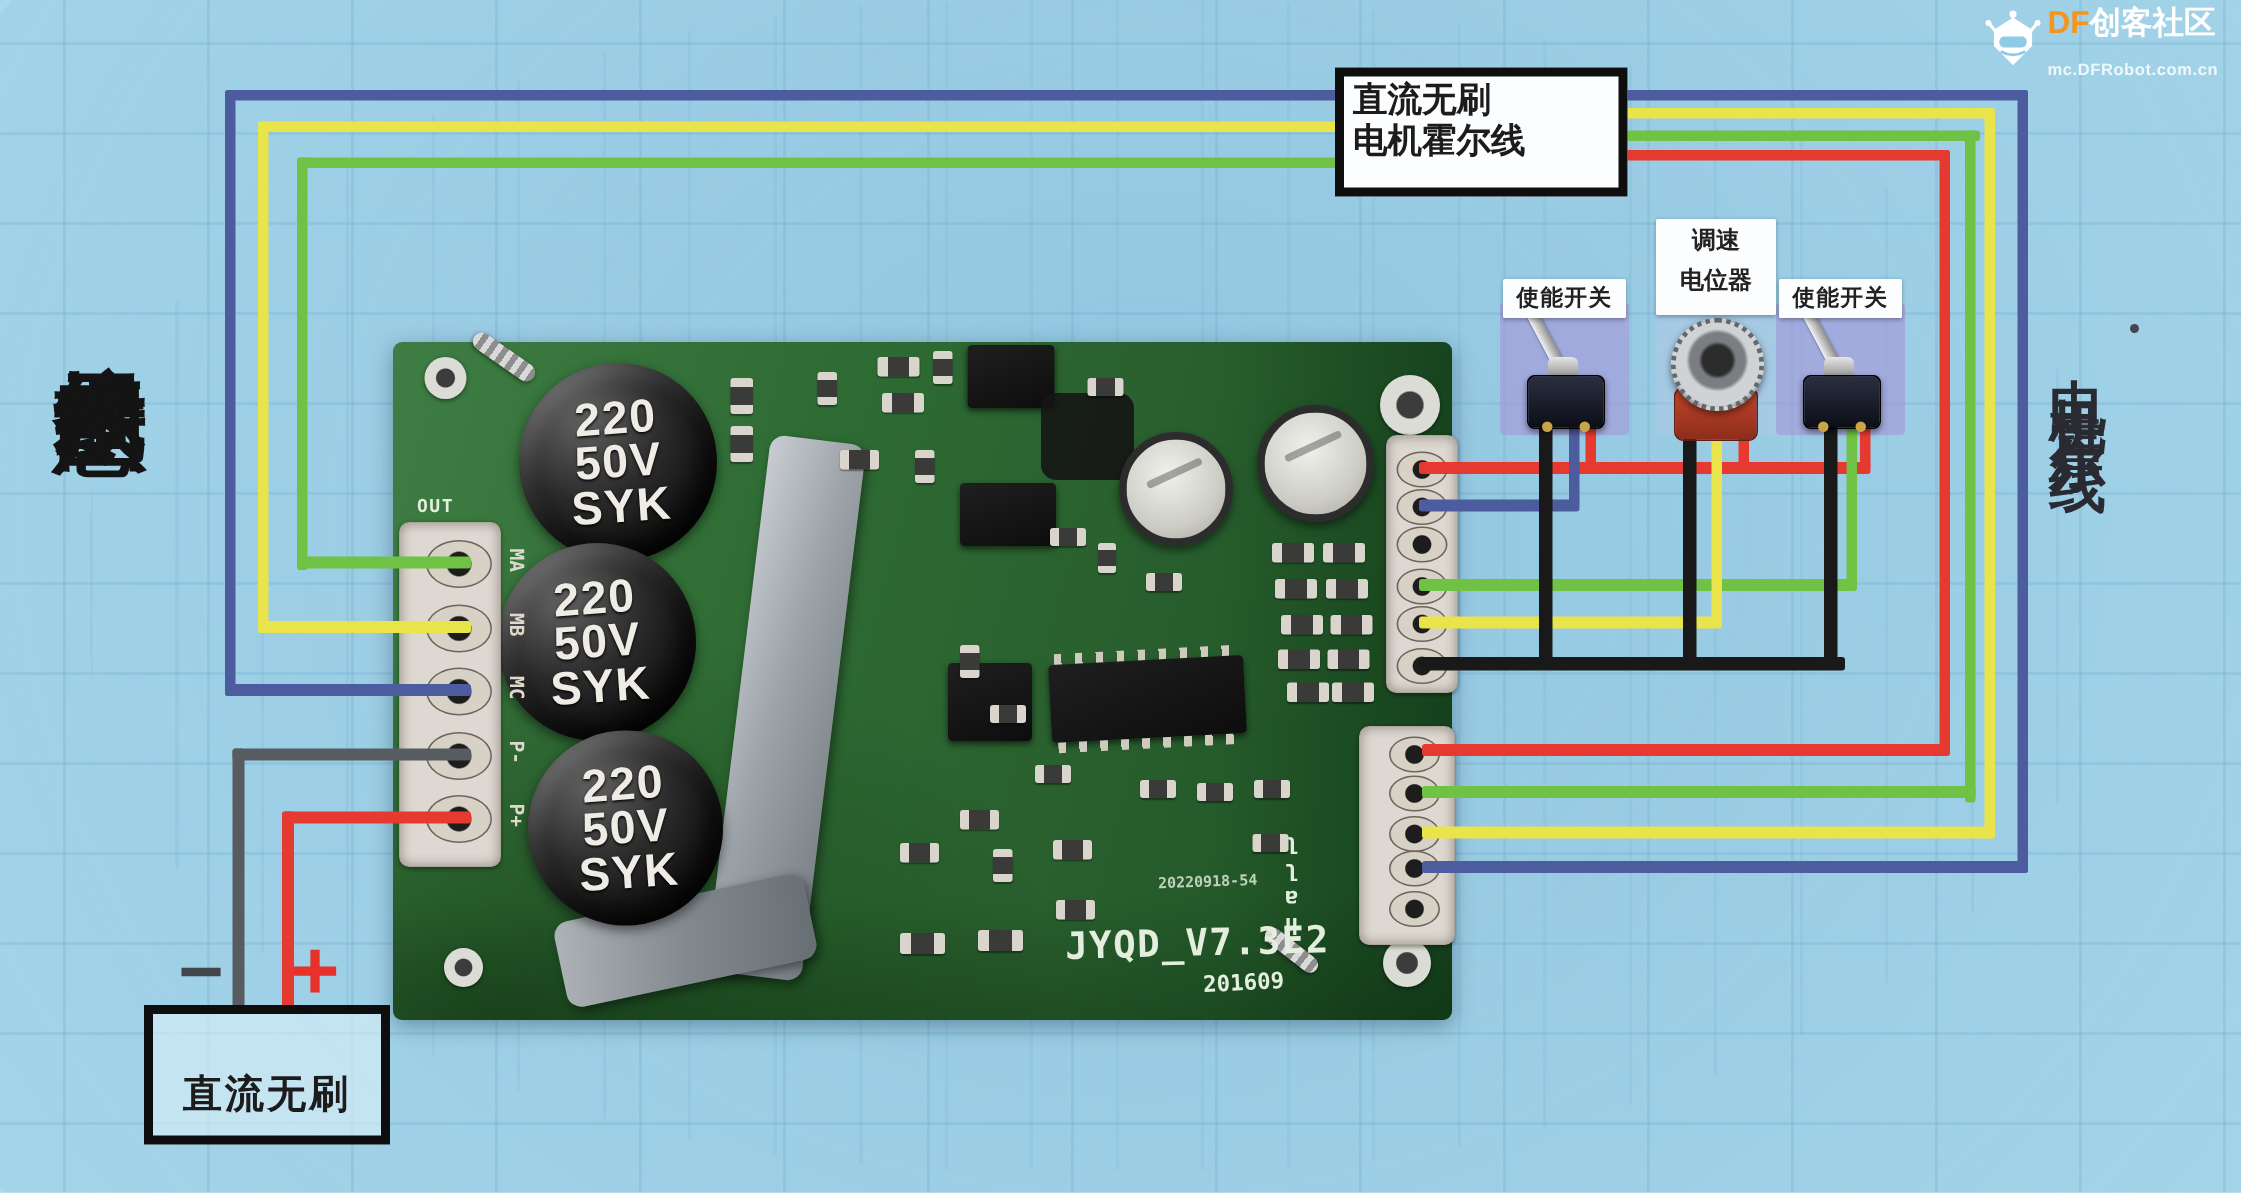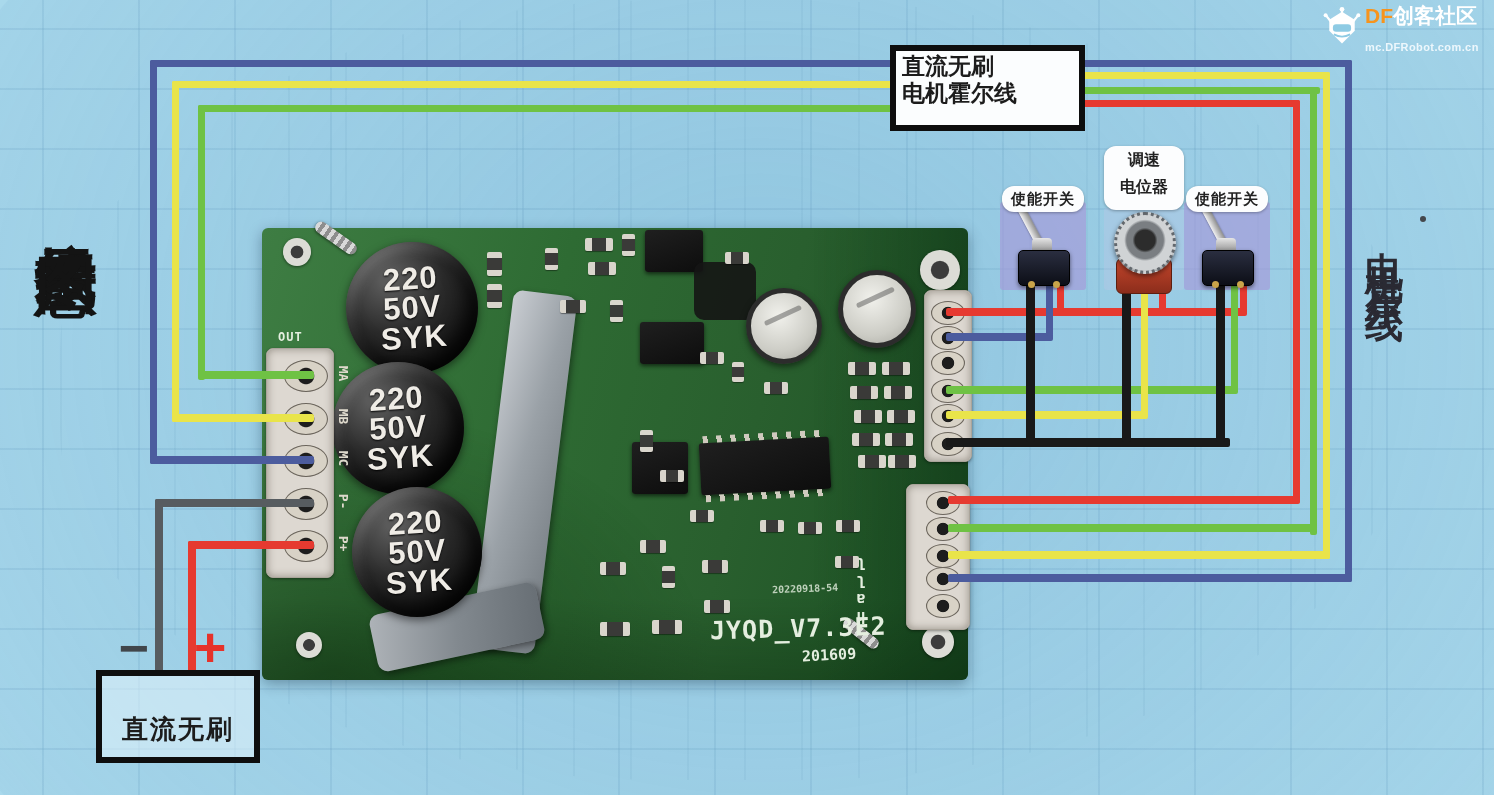--- a/index.html
+++ b/index.html
@@ -46,21 +46,21 @@
   .hole{border-radius:50%;background:radial-gradient(circle,#3c3c3c 0 30%,#dcdcd6 34% 74%,#97978f);box-shadow:0 1px 3px rgba(0,0,0,.5);}
   .screwrod{background:repeating-linear-gradient(90deg,#d9d9d9 0 4px,#8e8e8e 4px 8px);border-radius:6px;box-shadow:0 1px 3px rgba(0,0,0,.5);}
   .chip{background:linear-gradient(160deg,#1f1f1f,#0d0d0d);border-radius:3px;box-shadow:0 2px 4px rgba(0,0,0,.6);}
   .chip.pins:before,.chip.pins:after{content:"";position:absolute;left:4px;right:4px;height:7px;
     background:repeating-linear-gradient(90deg,#cfcabe 0 5px,transparent 5px 14px);}
   .chip.pins:before{top:-7px;} .chip.pins:after{bottom:-7px;}
   .heatsink{background:linear-gradient(100deg,#c9cdd2,#9aa1a7 46%,#767d83);border-radius:10px;box-shadow:2px 3px 7px rgba(0,0,0,.45);}
   .silk{color:#e4eedf;font-family:"DejaVu Sans Mono","Liberation Mono",monospace;font-weight:700;white-space:nowrap;}
   .pinlabel{position:absolute;z-index:21;color:#ded9cc;font:700 13px "DejaVu Sans Mono",monospace;transform:rotate(90deg);}
   .callout{background:#fbfdfe;border:6px solid #0e0e0e;color:#1c1c1c;font-weight:700;z-index:50;}
-  .minilabel{position:absolute;background:#fcfdfe;border-radius:12px;text-align:center;color:#222;
+  .minilabel{position:absolute;background:#fcfdfe;border-radius:1px;text-align:center;color:#222;
     font-weight:600;z-index:50;box-shadow:0 1px 3px rgba(0,0,0,.3);}
   .panel{position:absolute;z-index:24;background:rgba(166,150,216,.62);border-radius:3px;}
   .lever{position:absolute;z-index:40;width:8px;height:48px;border-radius:4px;
     background:linear-gradient(90deg,#f2f2f2,#8e8e8e);transform:rotate(-28deg);transform-origin:50% 100%;
     box-shadow:0 1px 2px rgba(0,0,0,.5);}
   .nut{position:absolute;z-index:40;width:20px;height:16px;border-radius:4px;
     background:linear-gradient(180deg,#e6e6e6,#858585);}
   .swbody{position:absolute;z-index:40;width:50px;height:34px;border-radius:5px;border:1px solid #000;
     background:linear-gradient(180deg,#2a2e40,#0c0e16);box-shadow:0 2px 4px rgba(0,0,0,.5);}
   .swbody:before,.swbody:after{content:"";position:absolute;bottom:-3px;width:7px;height:7px;border-radius:50%;background:#c9a44a;}

